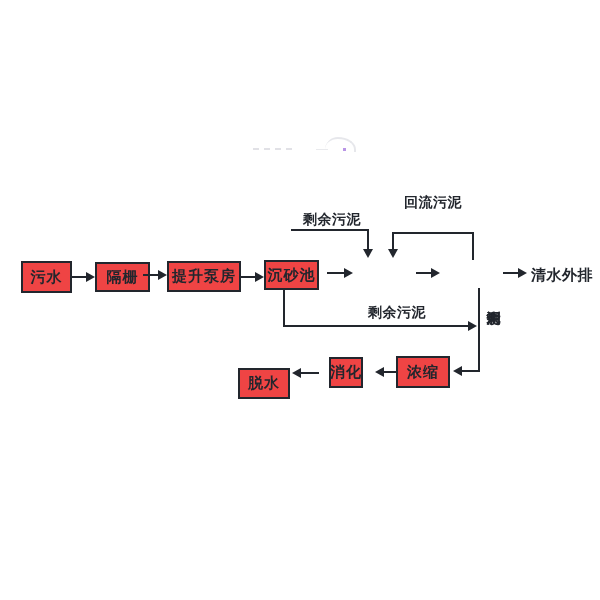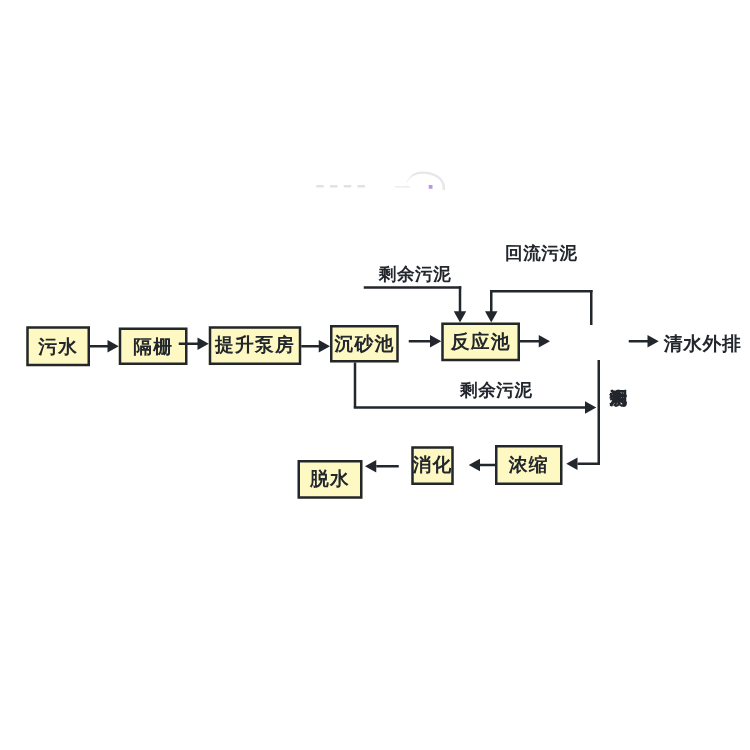--- a/index.html
+++ b/index.html
@@ -6,21 +6,21 @@
   * { margin:0; padding:0; box-sizing:border-box; }
   body {
     width:600px; height:600px;
     font-family:"DejaVu Sans","Liberation Sans",sans-serif;
     background:var(--bg);
   }
   .canvas { position:relative; width:600px; height:600px; background:var(--bg); overflow:hidden; }
 
   
   .node {
-    position:absolute; border:2px solid var(--line); background:#fef9c3;
+    position:absolute; border:2px solid var(--line); background:#ef4444;
     display:flex; align-items:center; justify-content:center;
   }
   .node-label {
     font-weight:bold; font-size:15px; color:var(--line); letter-spacing:1px; white-space:nowrap;
   }
 
   
   .ln { position:absolute; background:var(--line); }
   .ln.h { height:2px; }
   .ln.v { width:2px; }
@@ -60,23 +60,20 @@
     <span class="node-label">污水</span>
   </div>
   <div class="node" style="left:95px;top:262px;width:55px;height:30px">
     <span class="node-label">隔栅</span>
   </div>
   <div class="node" style="left:167px;top:261px;width:74px;height:31px">
     <span class="node-label">提升泵房</span>
   </div>
   <div class="node" style="left:264px;top:260px;width:55px;height:30px">
     <span class="node-label">沉砂池</span>
-  </div>
-  <div class="node" style="left:353px;top:258px;width:63px;height:31px">
-    <span class="node-label">反应池</span>
   </div>
 
   <div class="node" style="left:396px;top:356px;width:54px;height:32px">
     <span class="node-label">浓缩</span>
   </div>
   <div class="node" style="left:329px;top:357px;width:34px;height:31px">
     <span class="node-label">消化</span>
   </div>
   <div class="node" style="left:238px;top:368px;width:52px;height:31px">
     <span class="node-label">脱水</span>

